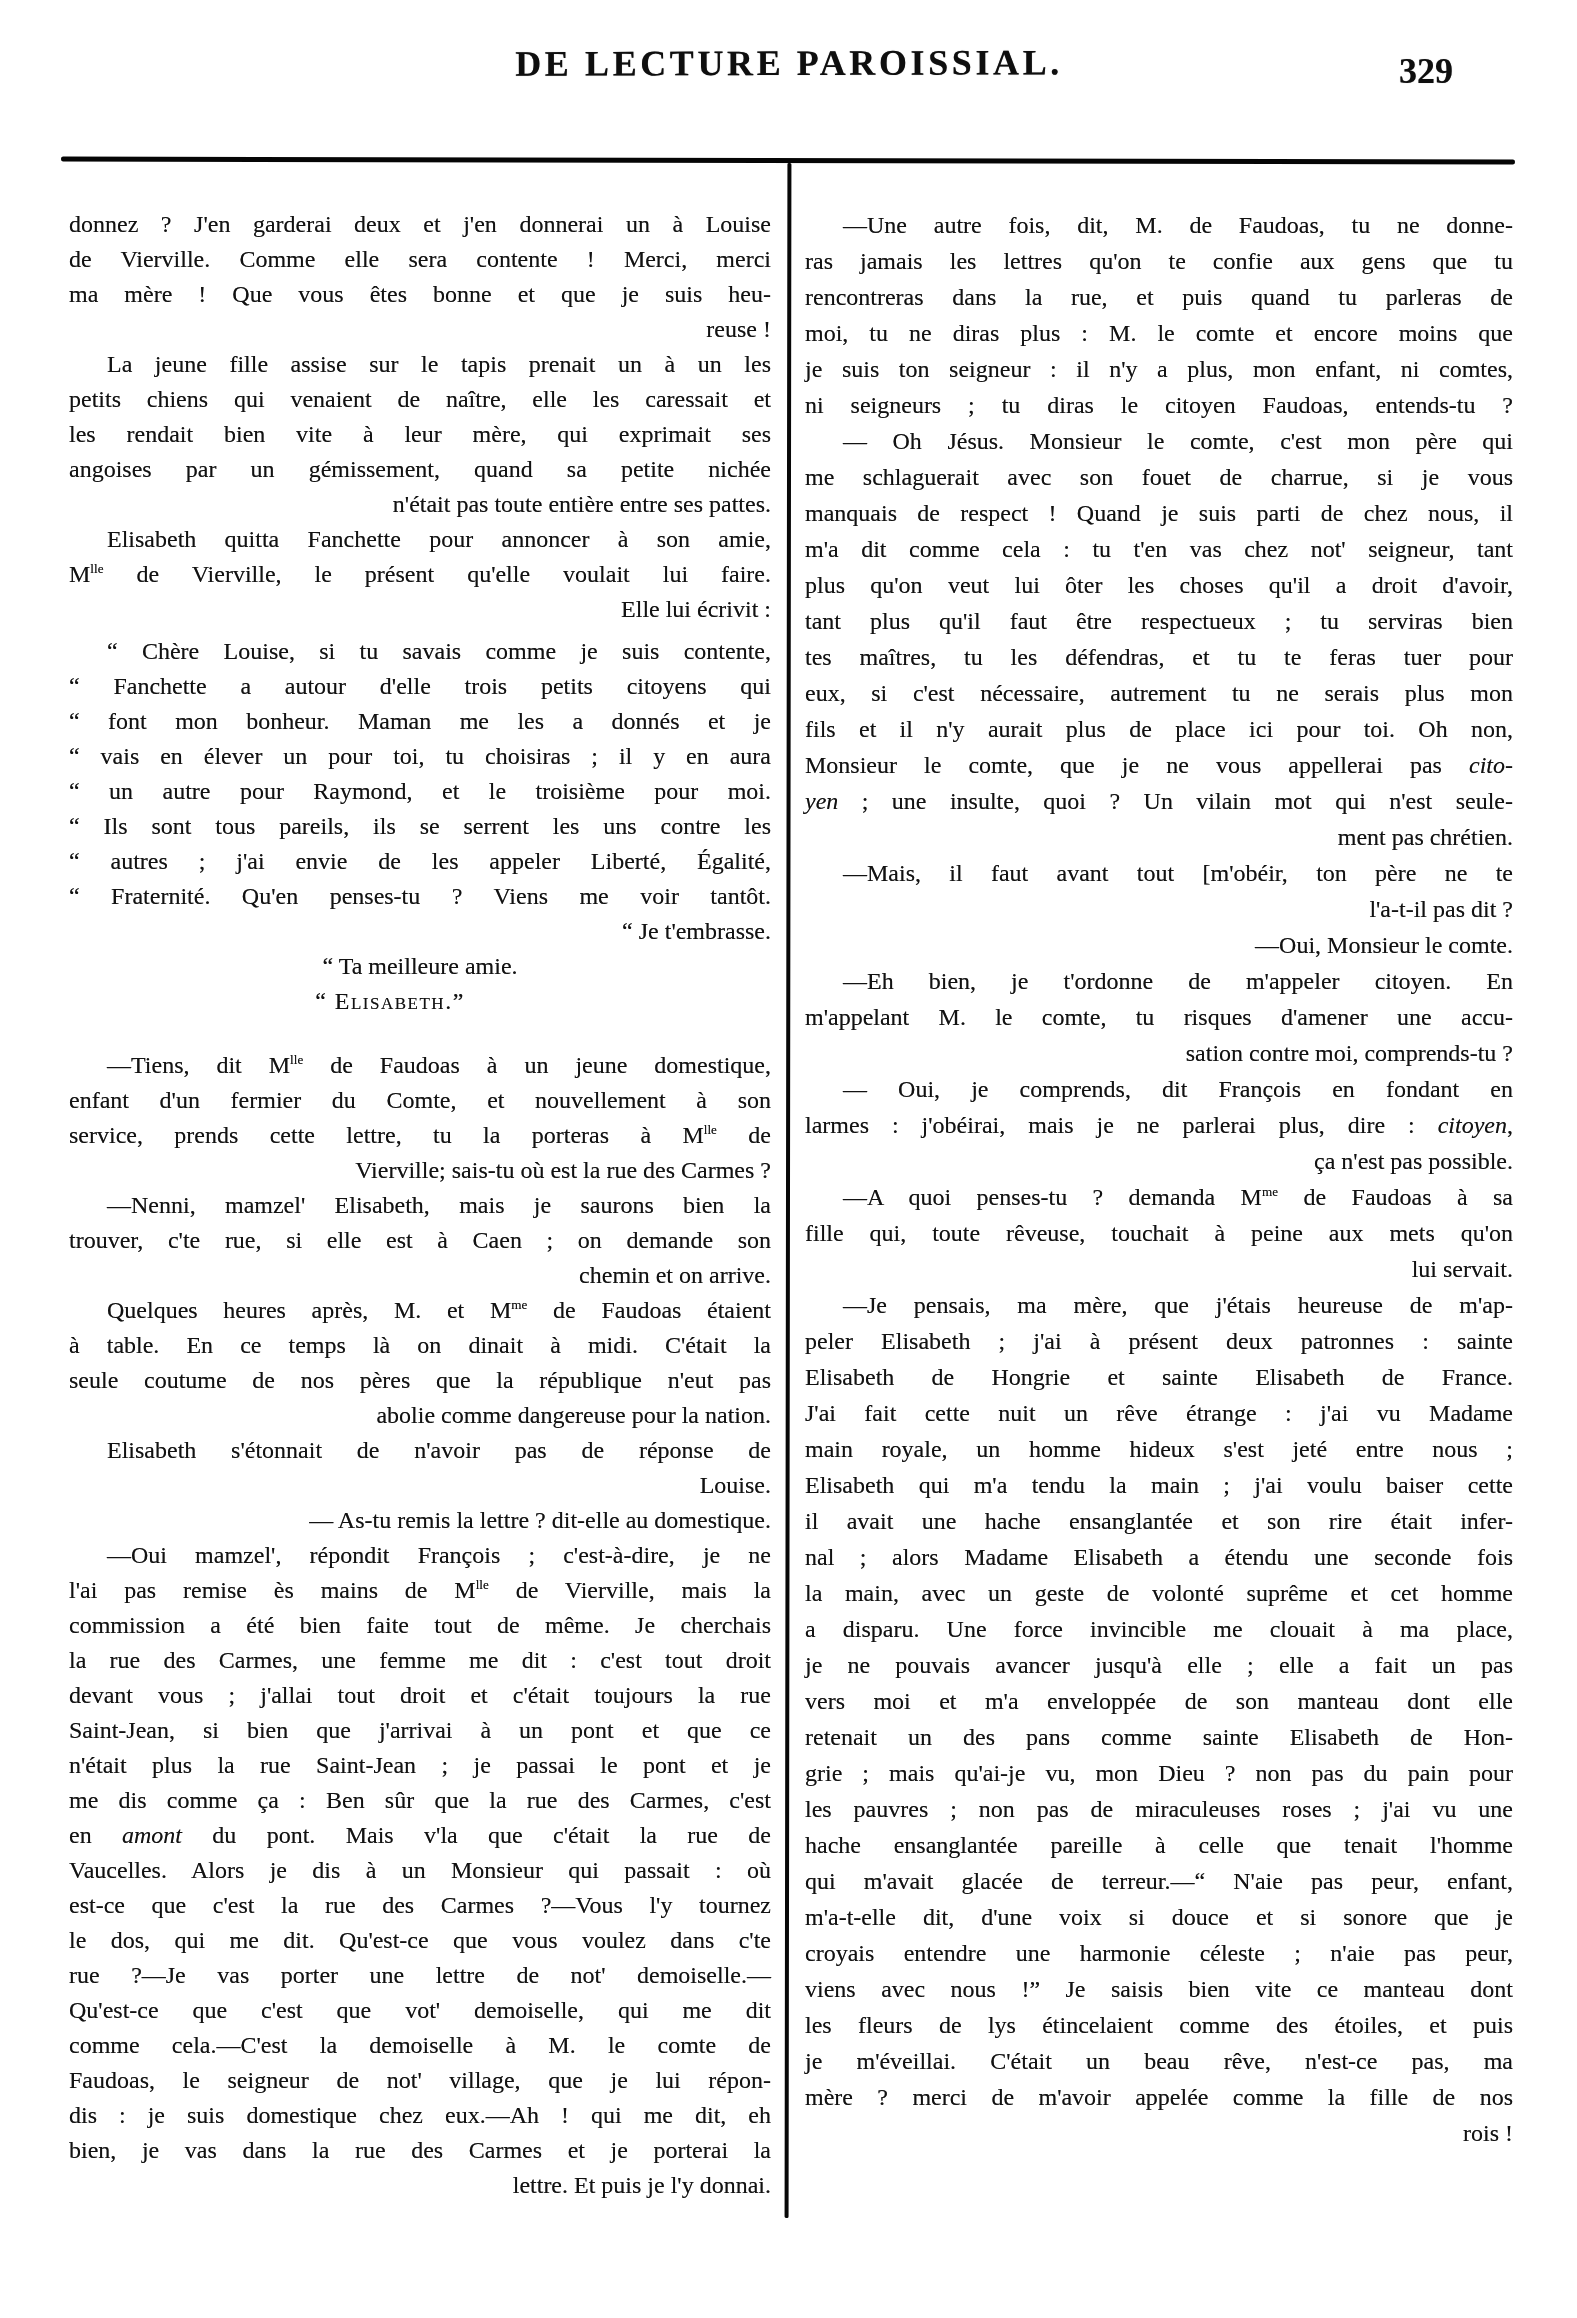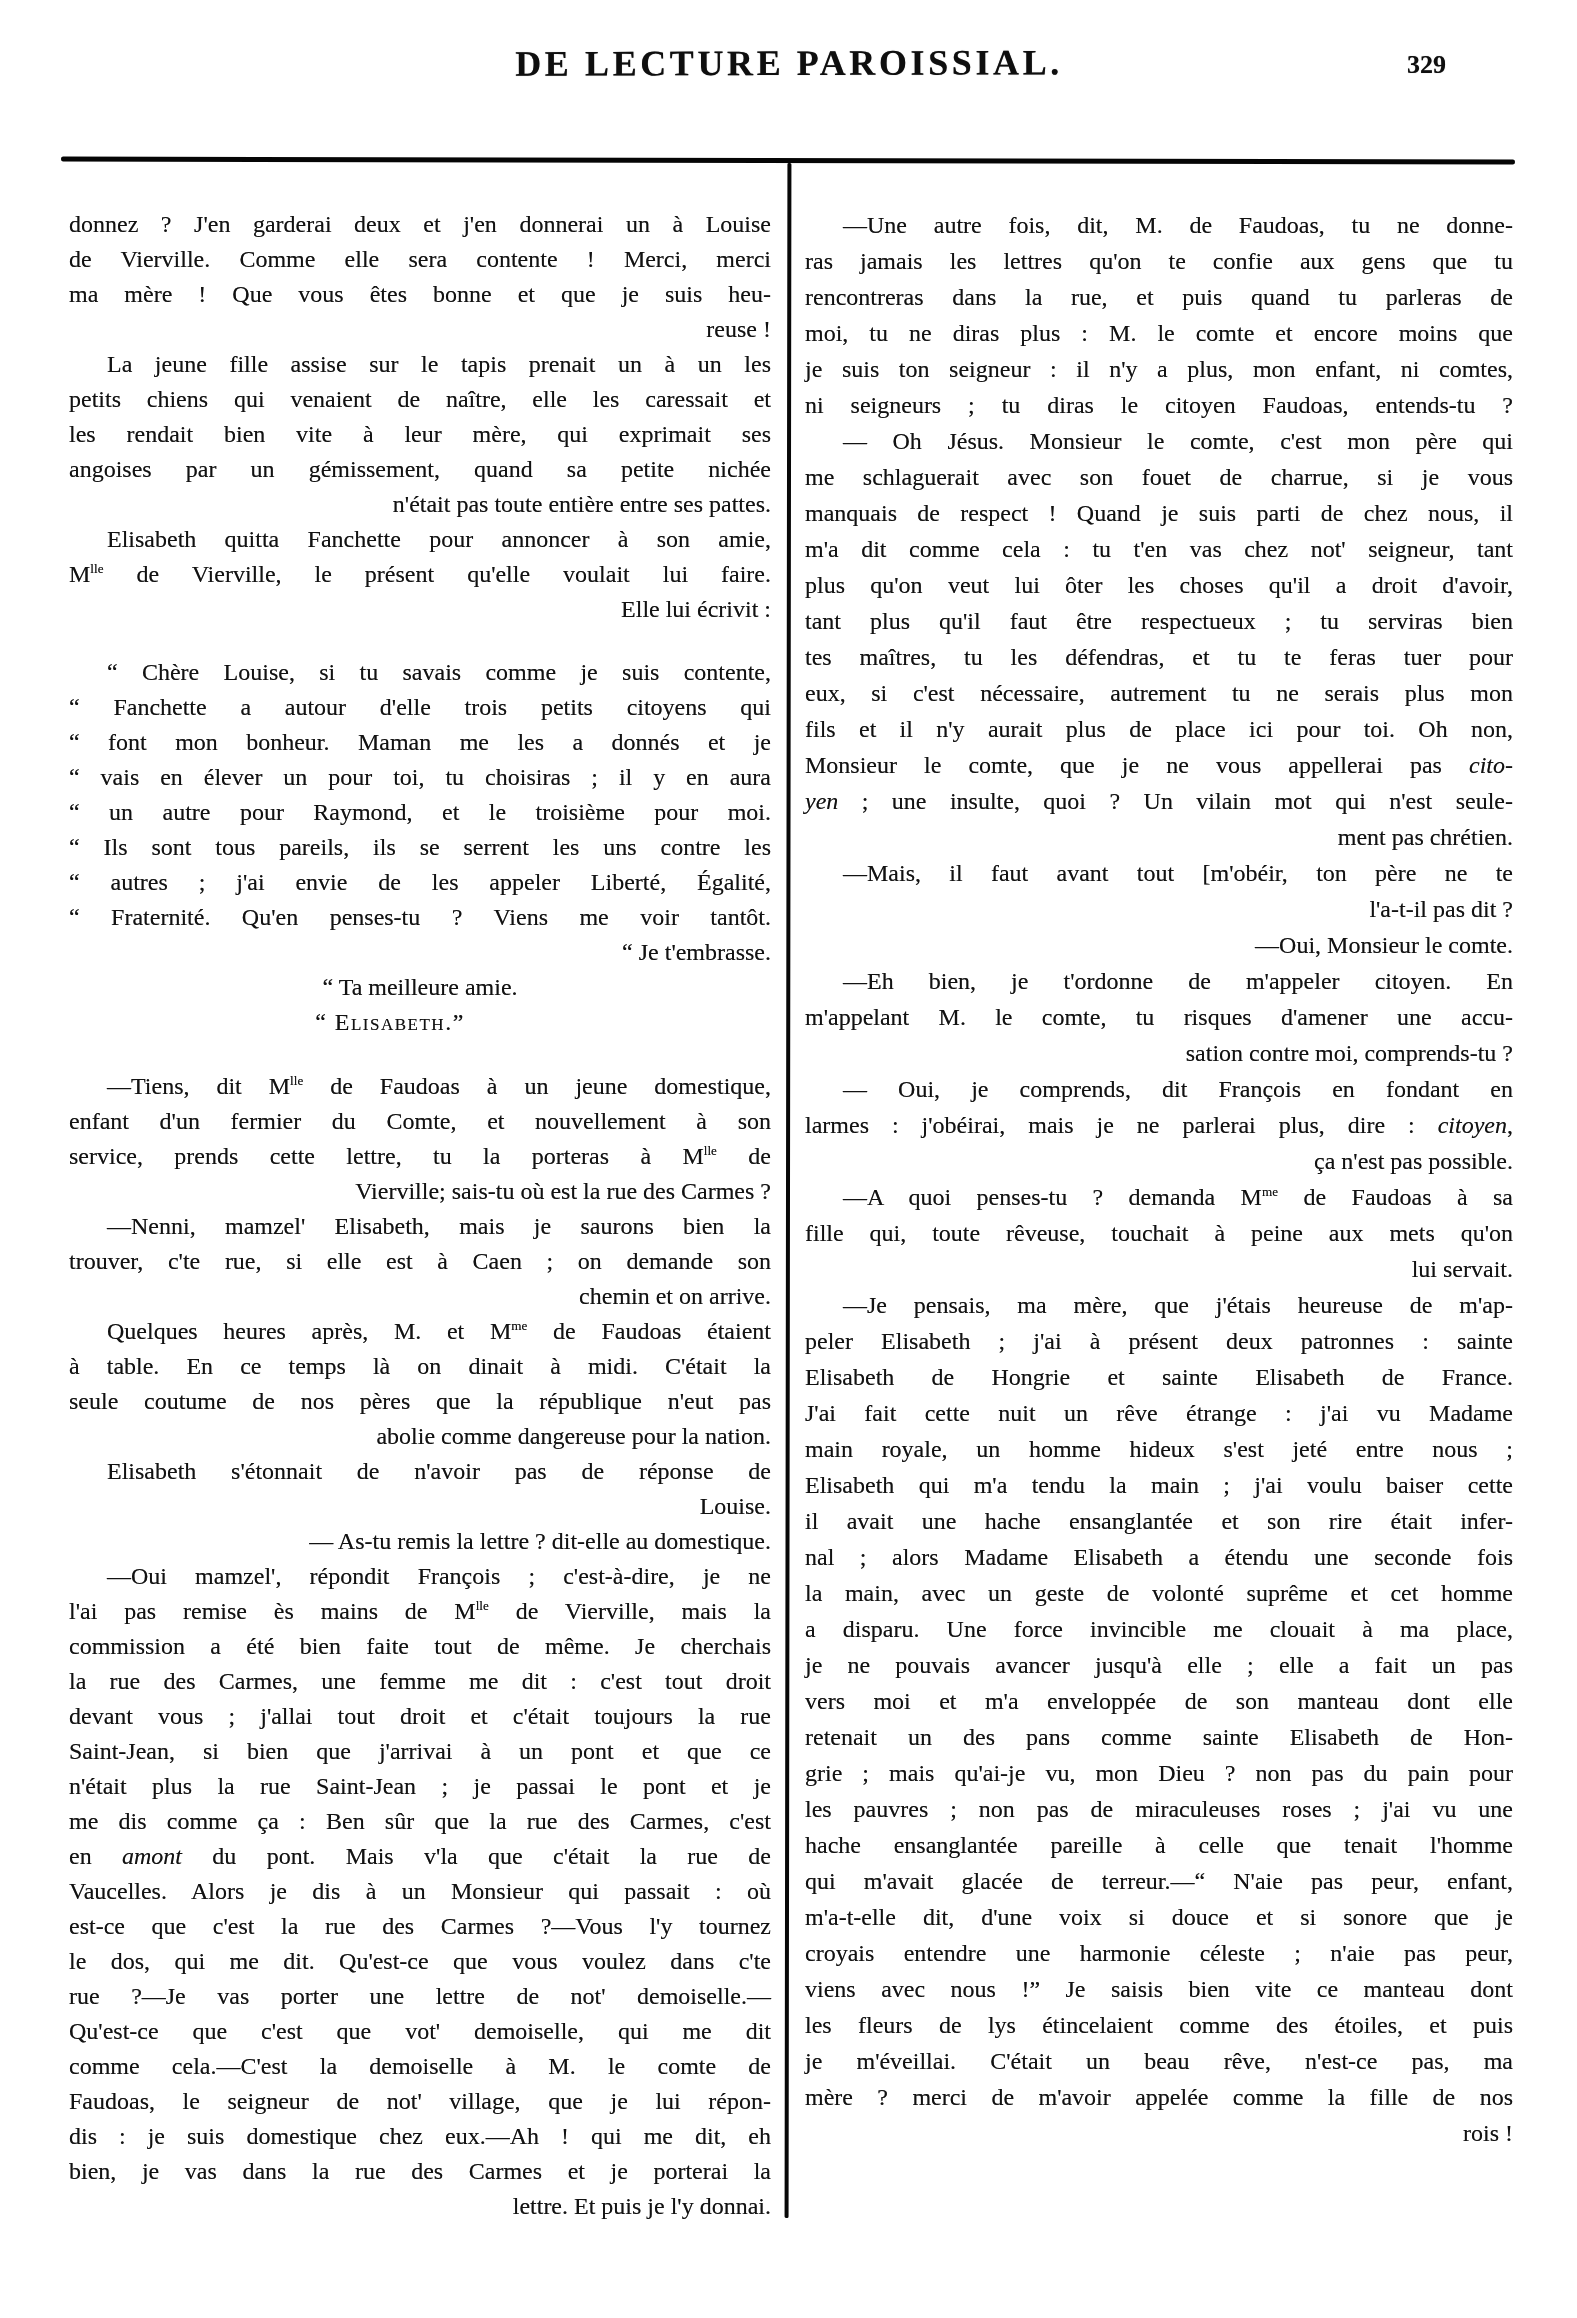--- a/index.html
+++ b/index.html
@@ -30,22 +30,22 @@
     font-size: 36px;
     font-weight: bold;
     letter-spacing: 3.6px;
     color: #0e0e0e;
     text-shadow: 0 0 0.7px rgba(0,0,0,.55);
     transform: rotate(-0.15deg);
   }
   .page-number {
     position: absolute;
     top: 50px;
-    right: 132px;
-    font-size: 26px;
+    right: 125px;
+    font-size: 36px;
     font-weight: bold;
     color: #0e0e0e;
     text-shadow: 0 0 0.7px rgba(0,0,0,.5);
   }
   .header-rule {
     position: absolute;
     top: 158px;
     left: 61px;
     width: 1454px;
     height: 5.1px;
@@ -101,21 +101,21 @@
       <div class="line j">ma mère ! Que vous êtes bonne et que je suis heu-</div>
       <div class="line l">reuse !</div>
       <div class="line j ind">La jeune fille assise sur le tapis prenait un à un les</div>
       <div class="line j">petits chiens qui venaient de naître, elle les caressait et</div>
       <div class="line j">les rendait bien vite à leur mère, qui exprimait ses</div>
       <div class="line j">angoises par un gémissement, quand sa petite nichée</div>
       <div class="line l">n'était pas toute entière entre ses pattes.</div>
       <div class="line j ind">Elisabeth quitta Fanchette pour annoncer à son amie,</div>
       <div class="line j">M<sup>lle</sup> de Vierville, le présent qu'elle voulait lui faire.</div>
       <div class="line l">Elle lui écrivit :</div>
-      <div class="line j ind" style="margin-top: 28px;">“ Chère Louise, si tu savais comme je suis contente,</div>
+      <div class="line j ind" style="margin-top: 7px;">“ Chère Louise, si tu savais comme je suis contente,</div>
       <div class="line j">“ Fanchette a autour d'elle trois petits citoyens qui</div>
       <div class="line j">“ font mon bonheur. Maman me les a donnés et je</div>
       <div class="line j">“ vais en élever un pour toi, tu choisiras ; il y en aura</div>
       <div class="line j">“ un autre pour Raymond, et le troisième pour moi.</div>
       <div class="line j">“ Ils sont tous pareils, ils se serrent les uns contre les</div>
       <div class="line j">“ autres ; j'ai envie de les appeler Liberté, Égalité,</div>
       <div class="line j">“ Fraternité. Qu'en penses-tu ? Viens me voir tantôt.</div>
       <div class="line l">“ Je t'embrasse.</div>
       <div class="line c">“ Ta meilleure amie.</div>
       <div class="line r sc">“ Elisabeth.”</div>

